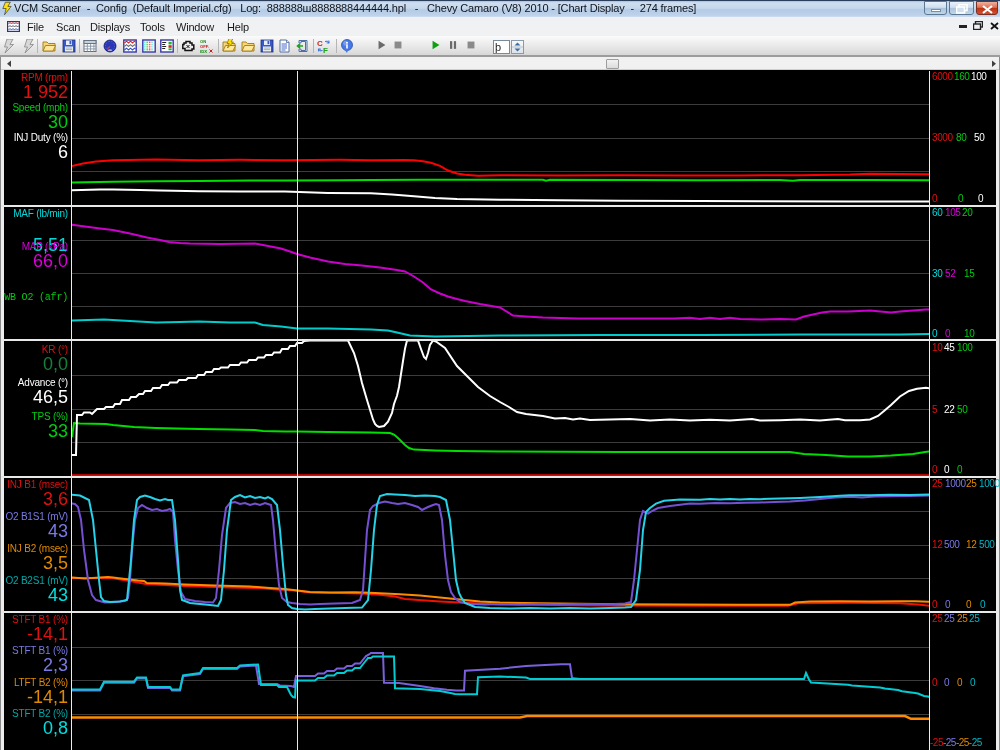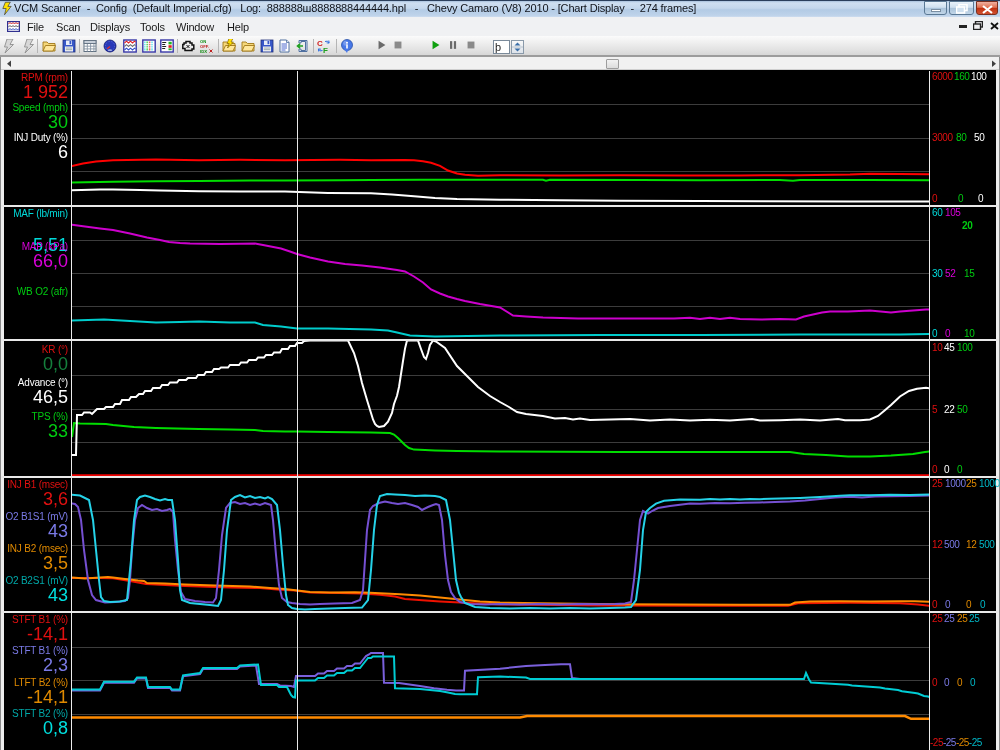--- a/index.html
+++ b/index.html
@@ -243,21 +243,21 @@
 <div class="lbl" style="top:73px;color:#e01010;">RPM (rpm)</div>
 <div class="val" style="top:84px;color:#e01010;">1 952</div>
 <div class="lbl" style="top:103px;color:#00cc11;">Speed (mph)</div>
 <div class="val" style="top:114px;color:#00cc11;">30</div>
 <div class="lbl" style="top:133px;color:#ffffff;">INJ Duty (%)</div>
 <div class="val" style="top:144px;color:#ffffff;">6</div>
 <div class="lbl" style="top:208.5px;color:#00dada;text-align:right;">MAF (lb/min)</div>
 <div class="val" style="top:237px;color:#00dada;">5,51</div>
 <div class="lbl" style="top:242px;color:#da00da;">MAP (kPa)</div>
 <div class="val" style="top:253px;color:#da00da;">66,0</div>
-<div class="lbl" style="top:287px;color:#00cc11;">WB O2 (afr)</div>
+<div class="lbl" style="top:293px;color:#00cc11;font-family:Liberation Mono, monospace;">WB O2 (afr)</div>
 <div class="lbl" style="top:344.5px;color:#e01010;">KR (°)</div>
 <div class="val" style="top:355.5px;color:#15803d;">0,0</div>
 <div class="lbl" style="top:378px;color:#ffffff;">Advance (°)</div>
 <div class="val" style="top:389px;color:#ffffff;">46,5</div>
 <div class="lbl" style="top:411.5px;color:#00cc11;">TPS (%)</div>
 <div class="val" style="top:422.5px;color:#00cc11;">33</div>
 <div class="lbl" style="top:480px;color:#e01010;">INJ B1 (msec)</div>
 <div class="val" style="top:491px;color:#e01010;">3,6</div>
 <div class="lbl" style="top:511.5px;color:#7a7ae6;">O2 B1S1 (mV)</div>
 <div class="val" style="top:522.5px;color:#7a7ae6;">43</div>
@@ -277,21 +277,21 @@
 <div class="ax" style="left:954px;top:72px;color:#00cc11;">160</div>
 <div class="ax" style="left:971px;top:72px;color:#ffffff;">100</div>
 <div class="ax" style="left:932px;top:133px;color:#e01010;">3000</div>
 <div class="ax" style="left:956px;top:133px;color:#00cc11;">80</div>
 <div class="ax" style="left:974px;top:133px;color:#ffffff;">50</div>
 <div class="ax" style="left:932px;top:194px;color:#e01010;">0</div>
 <div class="ax" style="left:958px;top:194px;color:#00cc11;">0</div>
 <div class="ax" style="left:978px;top:194px;color:#ffffff;">0</div>
 <div class="ax" style="left:932px;top:208px;color:#00dada;">60</div>
 <div class="ax" style="left:945px;top:208px;color:#da00da;">105</div>
-<div class="ax" style="left:962px;top:221px;color:#00cc11;font-weight:bold;">20</div>
+<div class="ax" style="left:962px;top:208px;color:#00cc11;">20</div>
 <div class="ax" style="left:932px;top:269px;color:#00dada;">30</div>
 <div class="ax" style="left:945px;top:269px;color:#da00da;">52</div>
 <div class="ax" style="left:964px;top:269px;color:#00cc11;">15</div>
 <div class="ax" style="left:932px;top:329px;color:#00dada;">0</div>
 <div class="ax" style="left:945px;top:329px;color:#da00da;">0</div>
 <div class="ax" style="left:964px;top:329px;color:#00cc11;">10</div>
 <div class="ax" style="left:932px;top:343px;color:#e01010;">10</div>
 <div class="ax" style="left:944px;top:343px;color:#ffffff;">45</div>
 <div class="ax" style="left:957px;top:343px;color:#00cc11;">100</div>
 <div class="ax" style="left:932px;top:405px;color:#e01010;">5</div>

